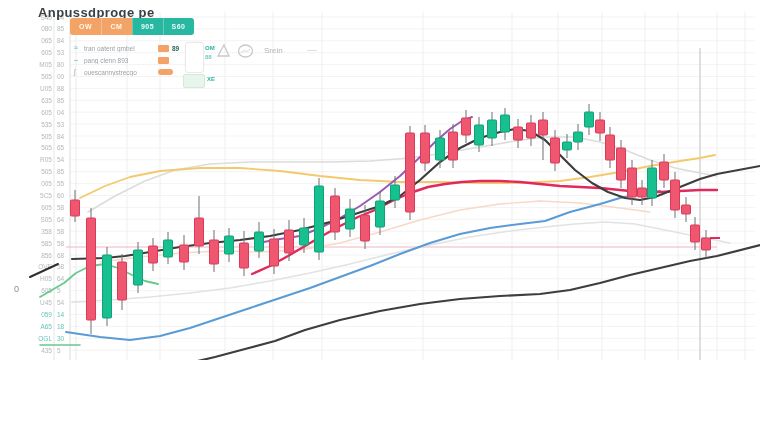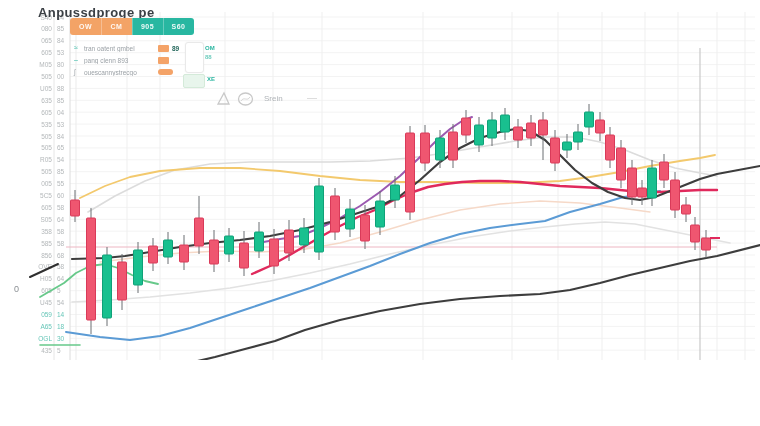--- a/index.html
+++ b/index.html
@@ -22,21 +22,21 @@
   .lmark.gray{color:#a8adb2;}
   .llabel{font-size:6.5px;color:#9ba1a6;width:74px;white-space:nowrap;overflow:hidden;}
   .lswatch{width:11px;height:7px;background:#f4a368;border-radius:1px;margin-right:3px;}
   .lswatch.wide{width:15px;height:6px;border-radius:3px;}
   .lval{font-size:6.5px;font-weight:bold;color:#22665a;}
   .sidebox1{position:absolute;left:185px;top:42px;width:17px;height:29px;background:#fff;
             border:1px solid #e9e9e9;border-radius:3px;box-shadow:0 0 2px rgba(0,0,0,.05);}
   .sidebox2{position:absolute;left:183px;top:74px;width:20px;height:12px;background:#e8f5ec;
             border:1px solid #d4ead9;border-radius:2px;}
   .sbl{position:absolute;font-size:6px;font-weight:bold;color:#2ab5a0;}
-  .tool-icons{position:absolute;left:216px;top:43px;display:flex;align-items:center;gap:6px;margin-top:48px;}
+  .tool-icons{position:absolute;left:216px;top:43px;display:flex;align-items:center;gap:6px;}
   .srein{font-size:8px;color:#b0b4b8;margin-left:4px;}
   .dash{width:10px;height:1px;background:#ddd;margin-left:18px;}
   .zero{position:absolute;left:14px;top:284px;font-size:9px;color:#8a8f93;}
   .footer{position:absolute;left:35px;top:405px;font-size:6px;color:#c2c2c2;
           letter-spacing:.2px;white-space:nowrap;}
 </style>
 </head>
 <body>
 
 <div id="stage">

